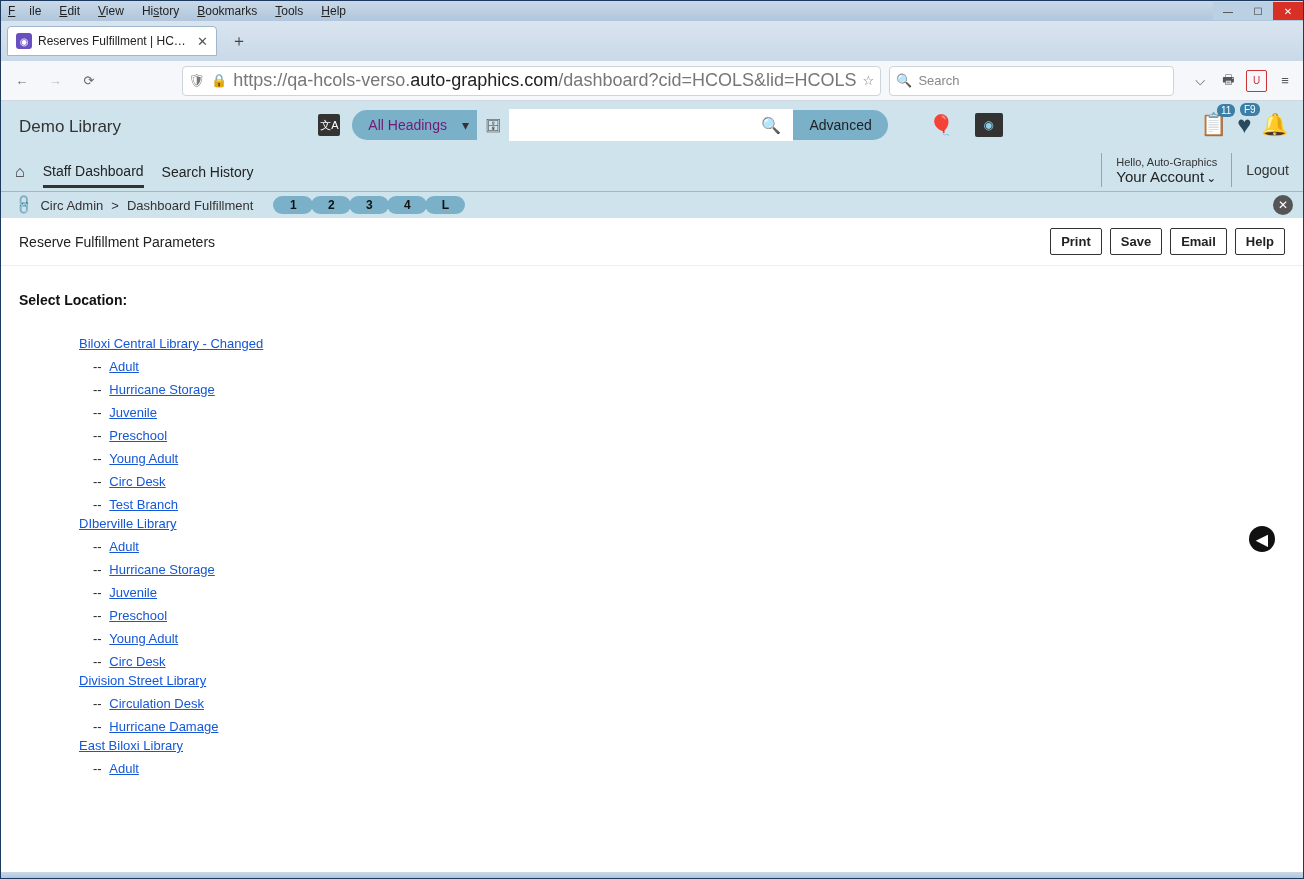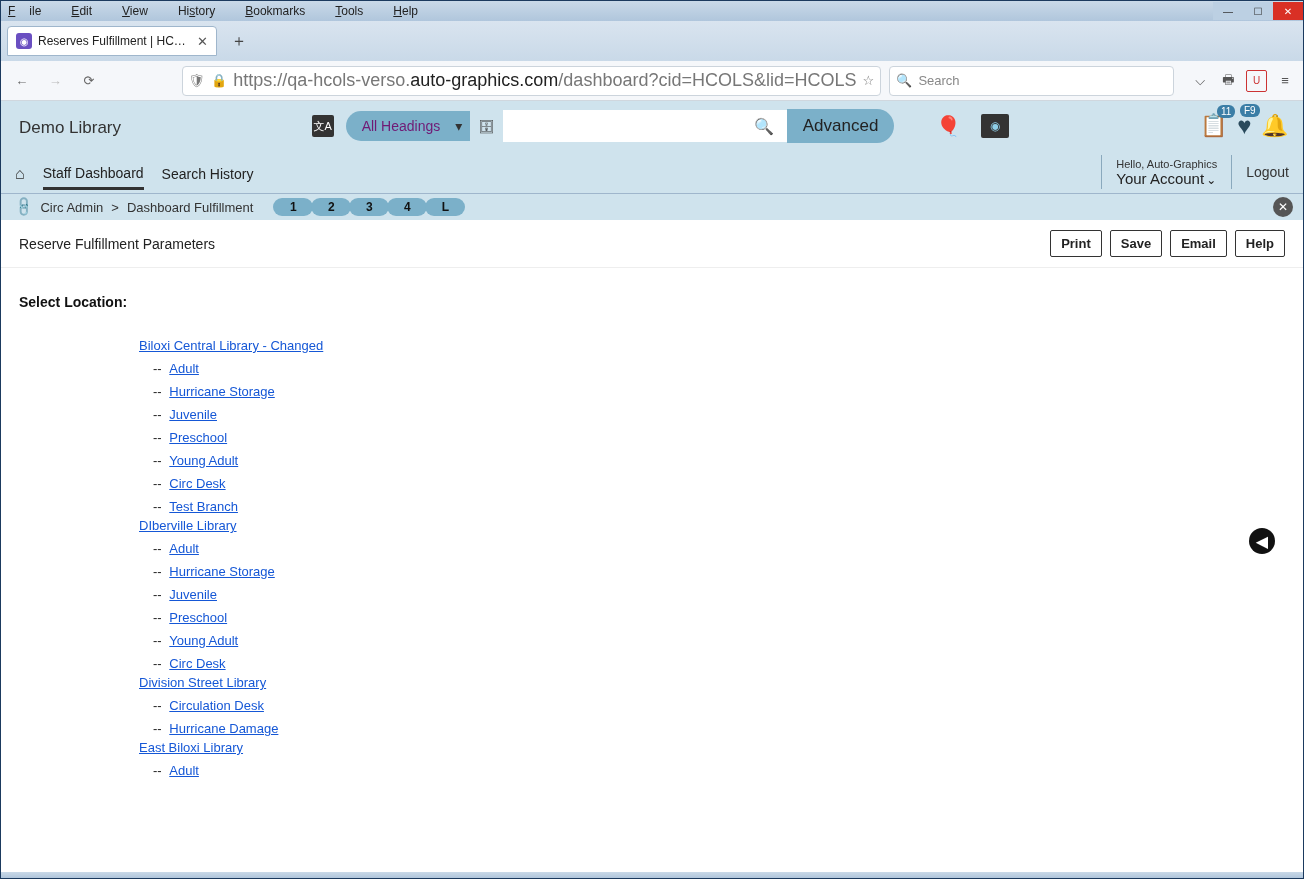--- a/index.html
+++ b/index.html
@@ -3,21 +3,21 @@
 <meta charset="utf-8">
 <style>
 * { box-sizing: border-box; margin:0; padding:0; }
 body { font-family: "Segoe UI", Arial, sans-serif; font-size:13px; color:#222; background:#fff; overflow:hidden; }
 
 
 .window { width:1304px; height:879px; border:1px solid #1b3a5e; background:#fff; display:flex; flex-direction:column; }
 
 
 .titlebar { height:20px; background:linear-gradient(#c9d9e8,#b0c6dc); display:flex; align-items:center; font-size:12px; }
-.menubar { display:flex; gap:16px; }
+.menubar { display:flex; gap:4px; }
 .menubar span { padding:2px 7px; cursor:default; }
 .menubar span u { text-decoration:underline; }
 .titlebar-spacer { flex:1; }
 .win-controls { display:flex; }
 .win-btn { width:30px; height:18px; display:flex; align-items:center; justify-content:center; font-size:10px; color:#fff; }
 .win-min { background:#bcd0e3; color:#333; }
 .win-max { background:#bcd0e3; color:#333; }
 .win-close { background:#d93025; }
 
 
@@ -42,21 +42,21 @@
 .app { flex:1; display:flex; flex-direction:column; background:#cfe3ed; overflow:hidden; }
 .app-header { display:flex; align-items:center; padding:8px 14px; gap:12px; }
 .library-name { font-size:17px; color:#333; margin-right:auto; padding:4px 0 0 4px; }
 .lang-icon { width:22px; height:22px; background:#333; color:#fff; display:flex; align-items:center; justify-content:center; font-size:11px; border-radius:2px; }
 .search-cluster { display:flex; align-items:center; background:transparent; border-radius:18px; }
 .headings-dd { background:#7bb0c9; color:#701a75; border-radius:18px 0 0 18px; padding:7px 30px 7px 16px; position:relative; font-size:14px; }
 .headings-dd::after { content:"▾"; position:absolute; right:8px; top:7px; color:#333; }
 .db-icon { padding:0 8px; color:#333; }
 .search-input-box { background:#fff; width:240px; height:32px; }
 .search-btn { background:#fff; width:44px; height:32px; display:flex; align-items:center; justify-content:center; color:#5a99b8; font-size:16px; }
-.adv-btn { background:#7bb0c9; color:#222; border-radius:0 18px 18px 0; padding:7px 16px; font-size:17px; }
+.adv-btn { background:#7bb0c9; color:#222; border-radius:0 18px 18px 0; padding:7px 16px; font-size:14px; }
 .balloon-icon { font-size:20px; margin-left:30px; }
 .cat-icon { width:28px; height:24px; background:#333; border-radius:2px; display:flex; align-items:center; justify-content:center; color:#8fcfe8; font-size:12px; margin-left:8px; }
 .right-icons { display:flex; align-items:center; gap:10px; margin-left:auto; }
 .list-icon { position:relative; font-size:22px; color:#2a4a5c; }
 .heart-icon { position:relative; color:#2a4a5c; font-size:24px; }
 .badge { position:absolute; top:-8px; right:-8px; background:#3b7ea6; color:#fff; font-size:10px; padding:1px 4px; border-radius:6px; }
 .bell-icon { font-size:22px; color:#2a4a5c; }
 
 
 .nav-row { display:flex; align-items:center; padding:4px 14px 0 14px; gap:18px; border-bottom:1px solid #9fb6cc; background:#cfe3ed; }
@@ -81,21 +81,21 @@
 
 .page-head { display:flex; align-items:center; padding:10px 18px; background:#fff; border-bottom:1px solid #eee; }
 .page-title { font-size:14px; font-weight:normal; color:#222; }
 .action-btns { margin-left:auto; display:flex; gap:8px;text-align:right; }
 .action-btn { border:1px solid #333; background:#fff; padding:5px 10px; font-size:13px; font-weight:bold; border-radius:2px; }
 
 
 .content-wrap { flex:1; overflow:hidden; background:#ffffff; position:relative; }
 .content { position:absolute; inset:0 24px 0 0; overflow-y:scroll; padding:26px 18px; }
 .sel-label { font-weight:bold; font-size:14px; color:#111; margin-bottom:28px; }
-.loc-tree { margin-left:120px; font-size:13px; }
+.loc-tree { margin-left:60px; font-size:13px; }
 .lib { margin-bottom:6px; }
 .lib a, .sub a { color:#1557d6; text-decoration:underline; }
 .sub { margin-left:14px; margin-top:8px; margin-bottom:4px; }
 .sub .dash { color:#222; margin-right:4px; }
 
 
 .side-chev { position:absolute; right:28px; top:260px; width:26px; height:26px; border-radius:50%; background:#111; color:#fff; display:flex; align-items:center; justify-content:center; font-size:16px; }
 
 
 .content::-webkit-scrollbar { width:16px; }

